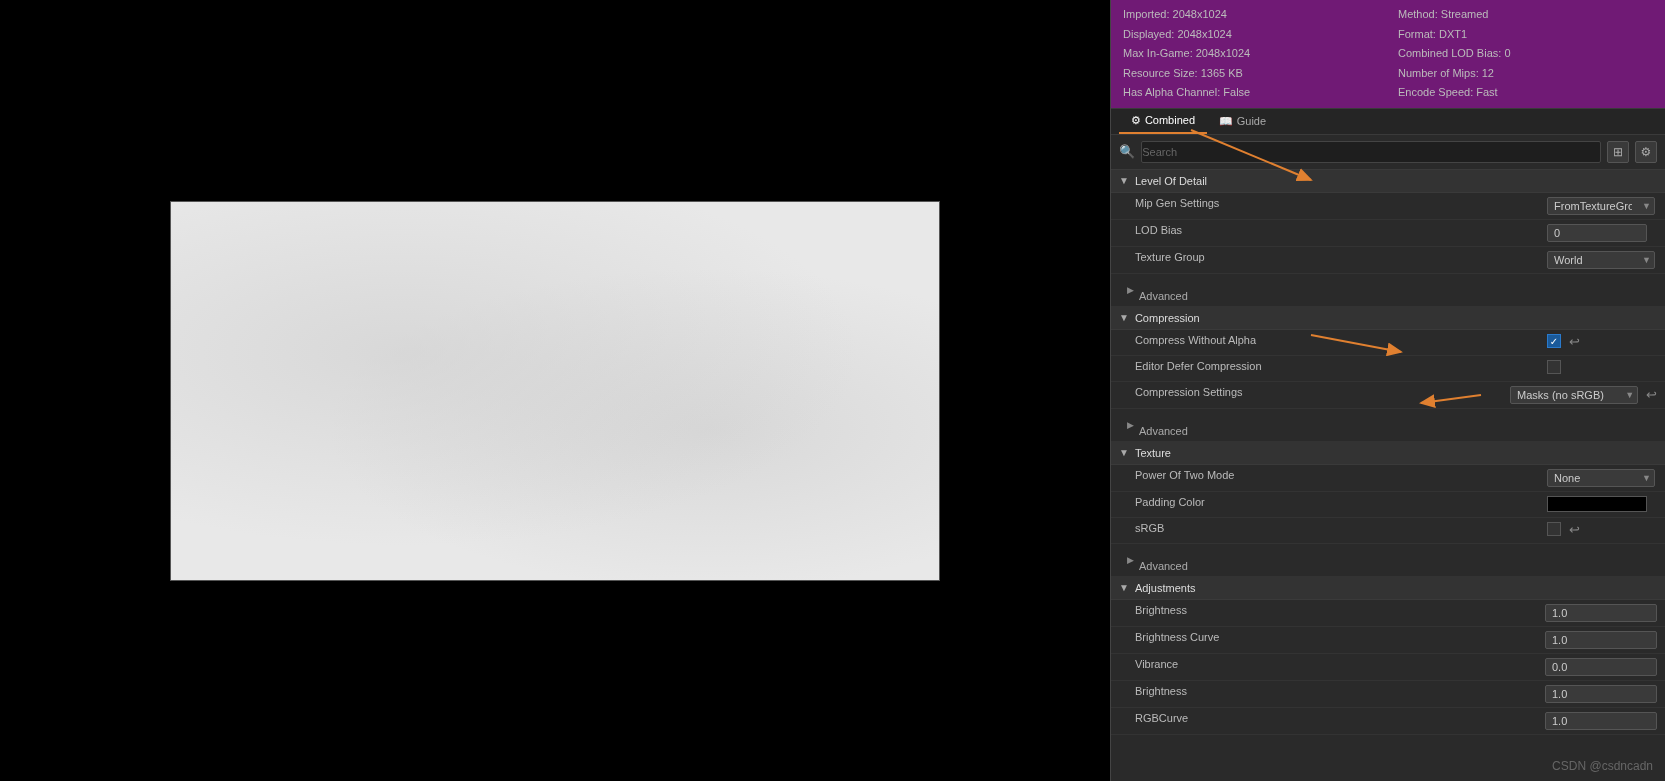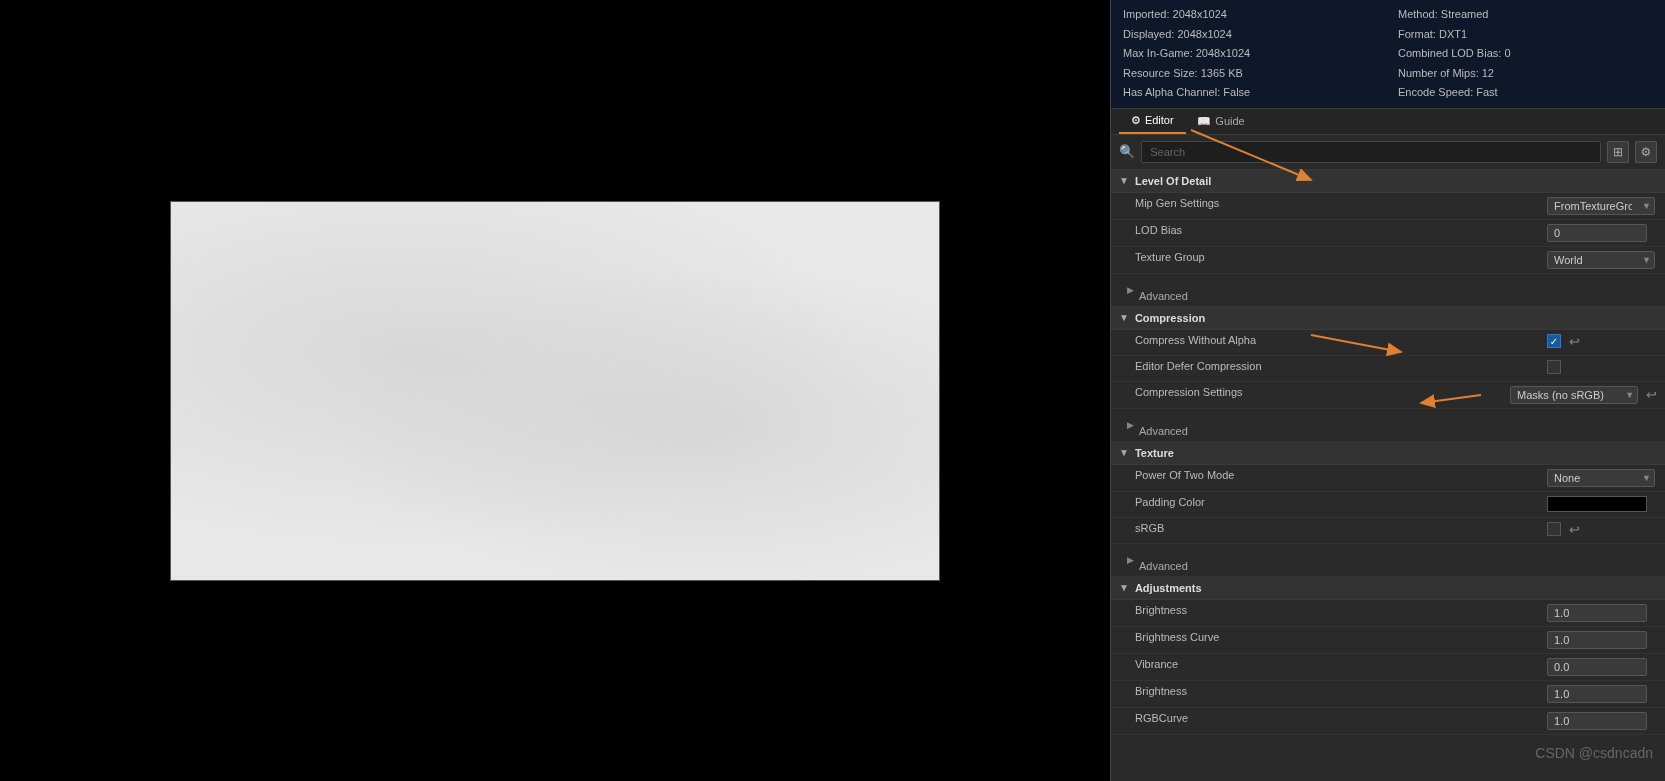--- a/index.html
+++ b/index.html
@@ -39,21 +39,21 @@
       width: 555px;
       background: #2a2a2a;
       display: flex;
       flex-direction: column;
       border-left: 1px solid #444;
       overflow: hidden;
     }
 
     
     .info-bar {
-      background: #0f172a;
+      background: #701a75;
       padding: 6px 12px;
       border-bottom: 1px solid #3a3a3a;
     }
 
     .info-grid {
       display: grid;
       grid-template-columns: 1fr 1fr;
       gap: 2px 20px;
     }
 
@@ -94,21 +94,21 @@
       background: #2a2a2a;
       border-bottom: 1px solid #3a3a3a;
       gap: 6px;
     }
 
     .search-input {
       flex: 1;
       background: #1e1e1e;
       border: 1px solid #444;
       color: #ccc;
-      padding: 4px 8px;
+      padding: 4px 0;
       font-size: 11px;
       border-radius: 2px;
       outline: none;
     }
 
     .search-input::placeholder {
       color: #666;
     }
 
     .icon-btn {
@@ -155,21 +155,21 @@
     }
 
     .section-header .chevron {
       font-size: 10px;
       margin-right: 6px;
       color: #aaa;
     }
 
     .section-header .section-title {
       font-size: 11px;
-      font-weight: bold;
+      font-weight: normal;
       color: #ddd;
       text-align: center;
     }
 
     
     .prop-row {
       display: flex;
       align-items: flex-start;
       padding: 4px 8px 4px 24px;
       border-bottom: 1px solid #333;
@@ -228,21 +228,21 @@
       text-align: left;
     }
 
     .prop-number {
       background: #3a3a3a;
       border: 1px solid #555;
       color: #ccc;
       padding: 2px 6px;
       font-size: 11px;
       border-radius: 2px;
-      width: 100px;
+      width: 112px;
     }
 
     .checkbox-blue {
       width: 14px;
       height: 14px;
       background: #1a5a9a;
       border: 1px solid #2a7acc;
       display: flex;
       align-items: center;
       justify-content: center;
@@ -294,23 +294,23 @@
 
     .subsection-header .sub-title {
       font-size: 11px;
       color: #aaa;
       margin-top: 12px;
     }
 
     
     .watermark {
       position: absolute;
-      bottom: 20px;
+      bottom: 8px;
       right: 12px;
-      font-size: 14px;
+      font-size: 12px;
       color: #666;
     }
 
     
     .annotation-arrows {
       position: absolute;
       top: 0;
       left: 0;
       width: 555px;
       height: 781px;
@@ -337,21 +337,21 @@
       <div class="info-item">Resource Size: 1365 KB</div>
       <div class="info-item">Number of Mips: 12</div>
       <div class="info-item">Has Alpha Channel: False</div>
       <div class="info-item">Encode Speed: Fast</div>
     </div>
   </div>
 
   <div class="tab-bar">
     <div class="tab active">
       <span>⚙</span>
-      <span>Editor</span>
+      <span>Combined</span>
     </div>
     <div class="tab">
       <span>📖</span>
       <span>Guide</span>
     </div>
   </div>
 
   <div class="search-bar">
     <span style="color:#888; font-size:13px;">🔍</span>
     <input class="search-input" type="text" placeholder="Search" style="">

